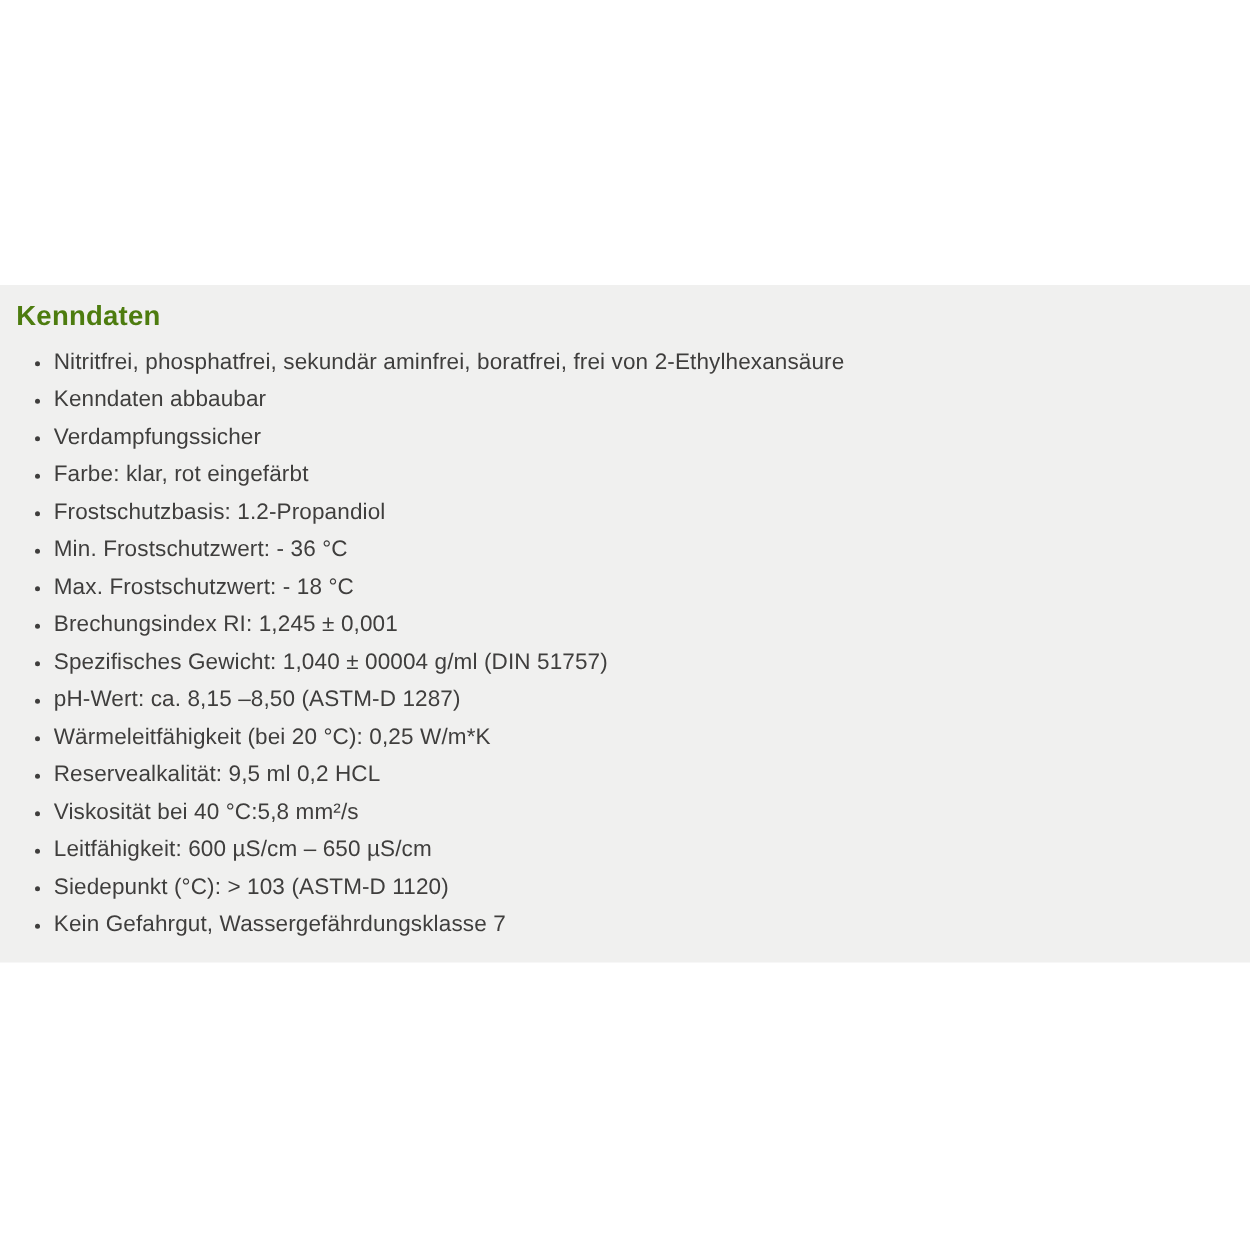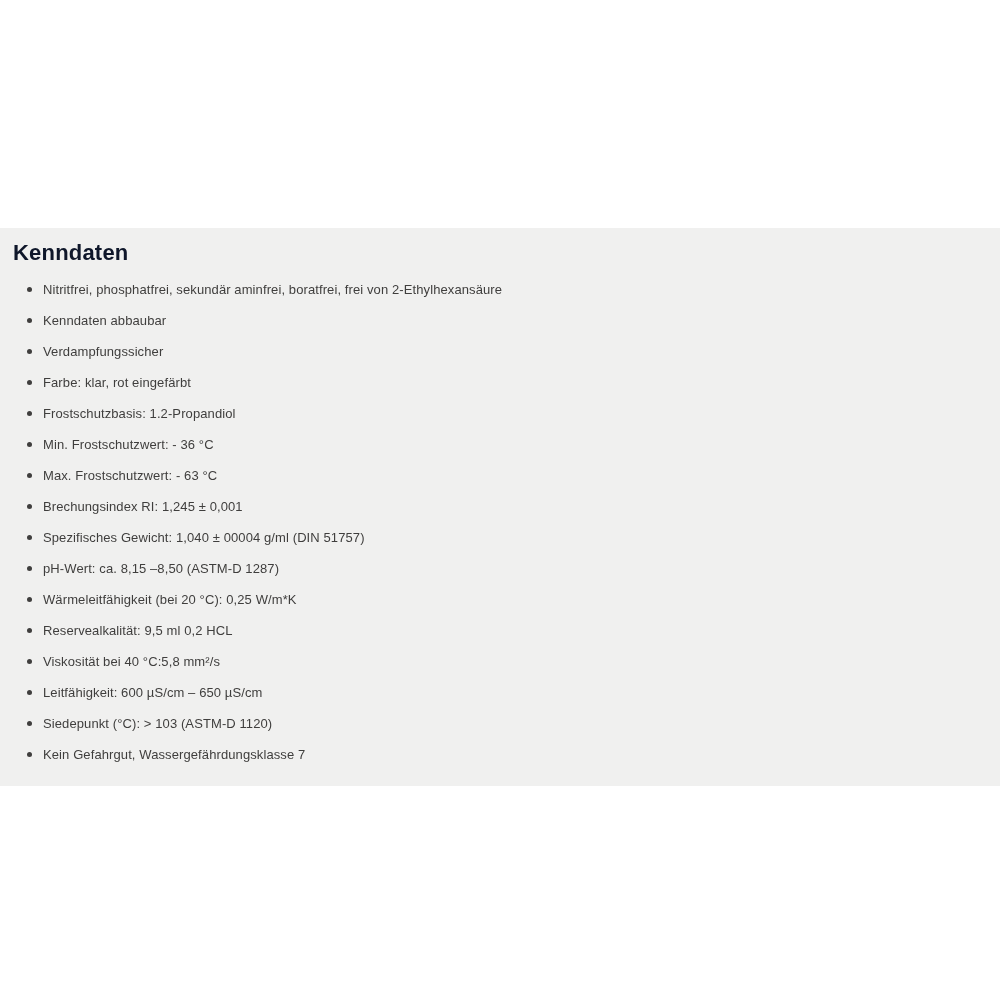--- a/index.html
+++ b/index.html
@@ -21,32 +21,32 @@
     top: 228px;
     left: 0;
     width: 1000px;
     min-height: 540px;
     background: #f0f0ef;
     padding: 11px 20px 16px 13px;
   }
   .panel h2 {
     font-size: 22px;
     font-weight: 700;
-    color: #0f172a;
+    color: #4d7c0f;
     line-height: 27px;
     letter-spacing: 0.2px;
     margin-bottom: 8px;
   }
   .panel ul {
     list-style: disc;
     padding-left: 30px;
     margin: 0;
   }
   .panel li {
-    font-size: 13px;
+    font-size: 18px;
     color: #3f3e3d;
     line-height: 30px;
     letter-spacing: 0.1px;
   }
   .panel li::marker {
     color: #3f3e3d;
     font-size: 15px;
   }
 </style>
 </head>
@@ -55,21 +55,21 @@
 <div class="page">
   <section class="panel">
     <h2>Kenndaten</h2>
     <ul>
       <li>Nitritfrei, phosphatfrei, sekundär aminfrei, boratfrei, frei von 2-Ethylhexansäure</li>
         <li>Kenndaten abbaubar</li>
         <li>Verdampfungssicher</li>
         <li>Farbe: klar, rot eingefärbt</li>
         <li>Frostschutzbasis: 1.2-Propandiol</li>
         <li>Min. Frostschutzwert: - 36 °C</li>
-        <li>Max. Frostschutzwert: - 63 °C</li>
+        <li>Max. Frostschutzwert: - 18 °C</li>
         <li>Brechungsindex RI: 1,245 ± 0,001</li>
         <li>Spezifisches Gewicht: 1,040 ± 00004 g/ml (DIN 51757)</li>
         <li>pH-Wert: ca. 8,15 –8,50 (ASTM-D 1287)</li>
         <li>Wärmeleitfähigkeit (bei 20 °C): 0,25 W/m*K</li>
         <li>Reservealkalität: 9,5 ml 0,2 HCL</li>
         <li>Viskosität bei 40 °C:5,8 mm²/s</li>
         <li>Leitfähigkeit: 600 µS/cm – 650 µS/cm</li>
         <li>Siedepunkt (°C): &gt; 103 (ASTM-D 1120)</li>
         <li>Kein Gefahrgut, Wassergefährdungsklasse 7</li>
     </ul>

